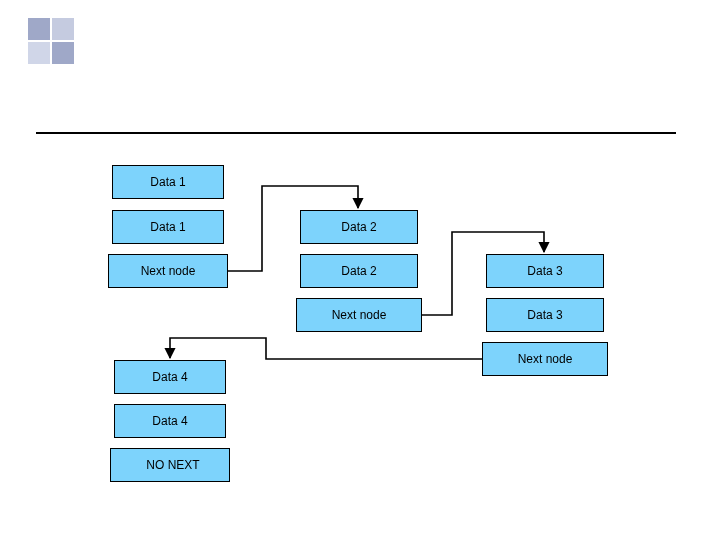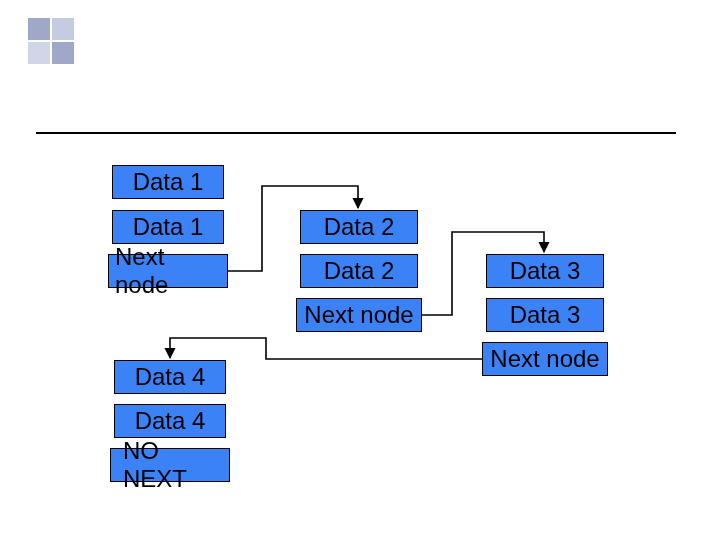--- a/index.html
+++ b/index.html
@@ -37,22 +37,22 @@
     left: 36px;
     top: 132px;
     width: 640px;
     height: 2px;
     background: #000;
   }
   .node-cell {
     position: absolute;
     box-sizing: border-box;
     border: 1px solid #000;
-    background: #3b82f6;
-    font-size: 24px;
+    background: #7dd3fc;
+    font-size: 12px;
     display: flex;
     align-items: center;
     justify-content: center;
     padding: 0 6px;
     height: 34px;
   }
   svg.arrows {
     position: absolute;
     left: 0; top: 0;
     width: 720px; height: 540px;

